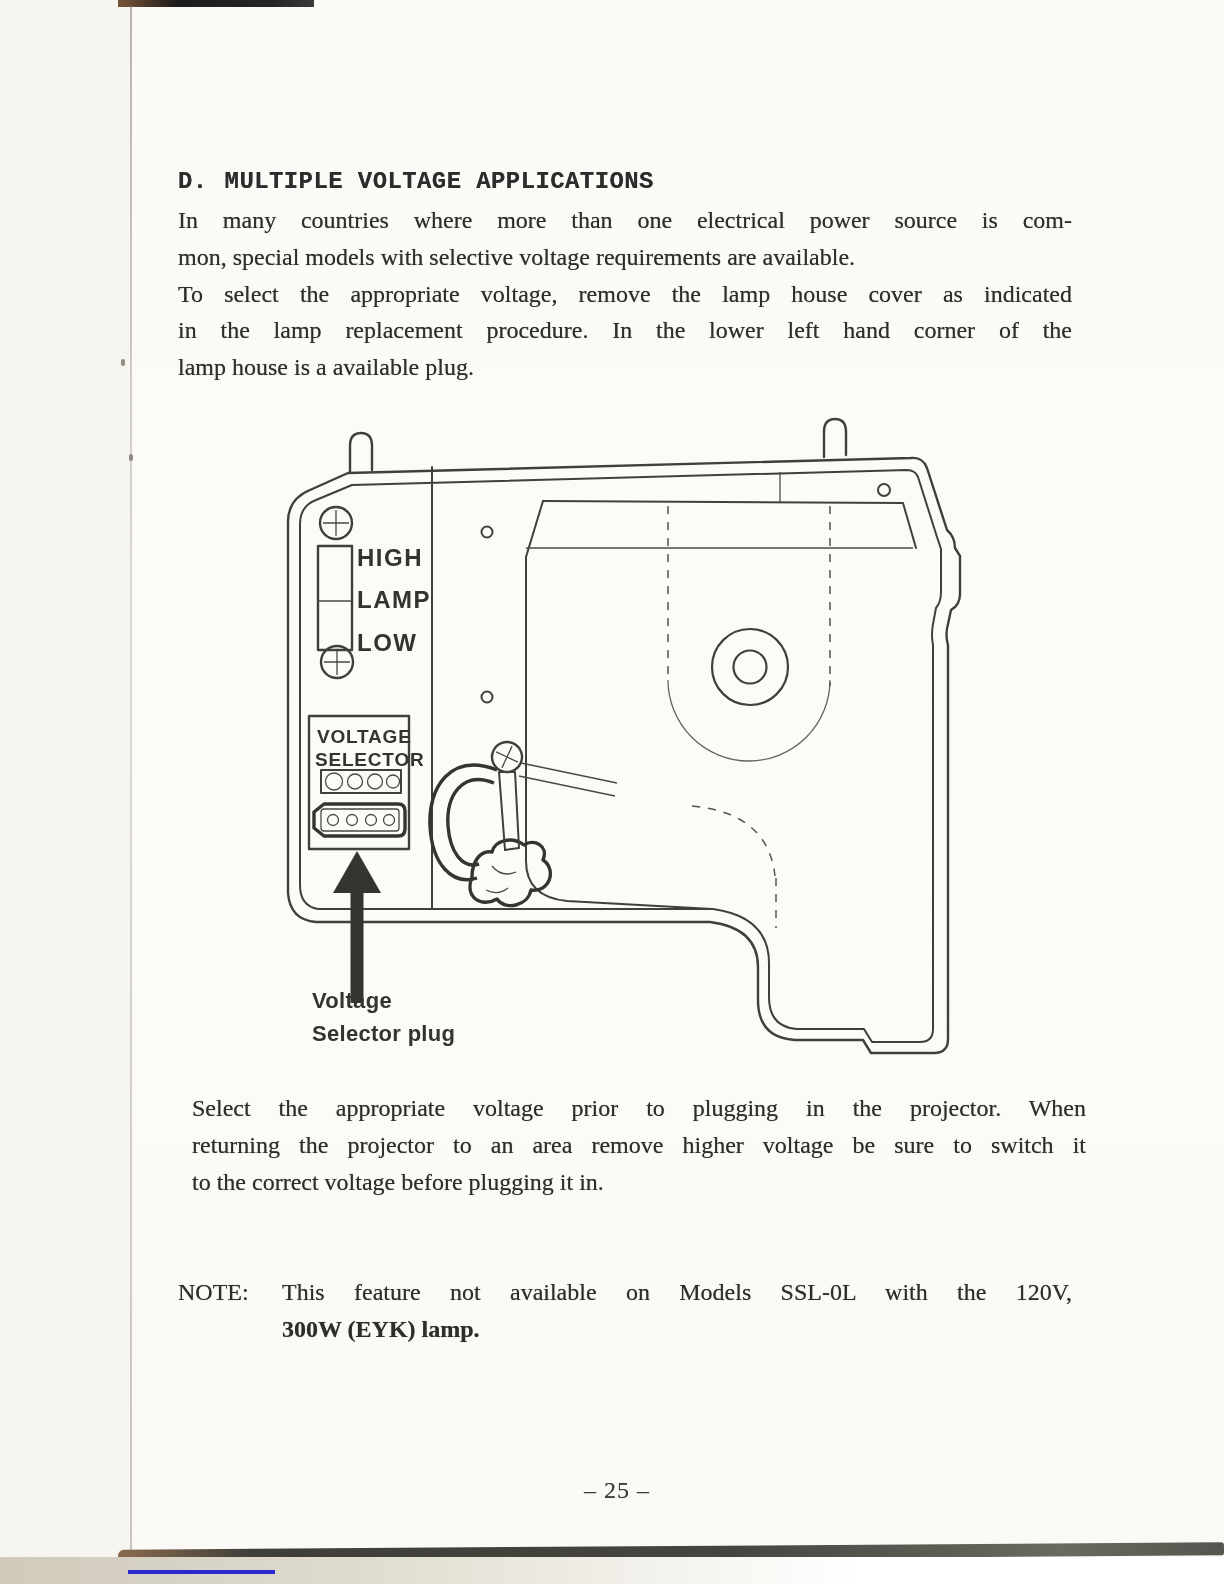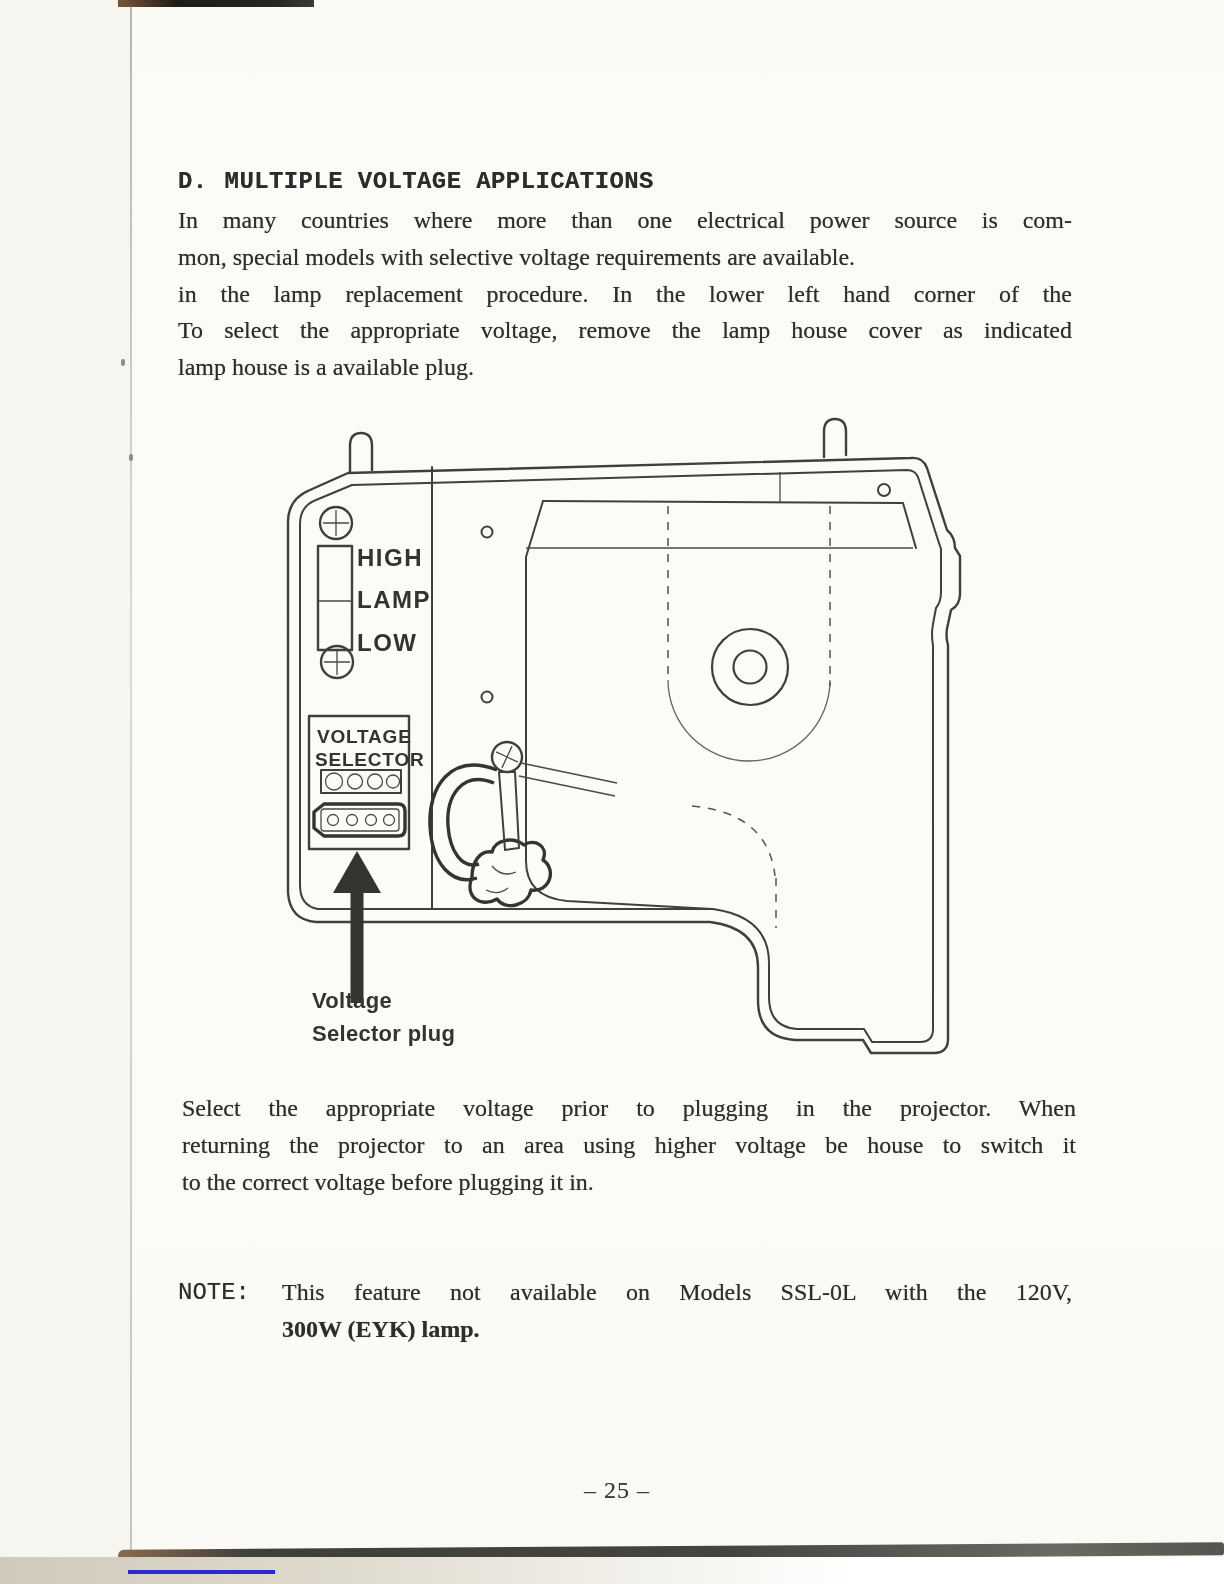--- a/index.html
+++ b/index.html
@@ -26,24 +26,24 @@
       font-family:Liberation Mono, monospace;font-weight:bold;
       font-size:24px;color:#2c2c2c;letter-spacing:.4px;
       text-shadow:0 0 .6px rgba(60,60,60,.75);}
   .heading .prefix{margin-right:17px;}
   .para{position:absolute;color:#2e2d2c;font-size:24px;
       text-shadow:0 0 .7px rgba(70,68,64,.7);}
   .para .line{width:100%;height:36.8px;line-height:36.8px;white-space:nowrap;}
   .para .line.just{white-space:normal;text-align:justify;text-align-last:justify;
       word-spacing:1px;height:36.8px;overflow:hidden;}
   #para1{left:178px;top:202px;width:894px;}
-  #para2{left:182px;top:1090px;width:894px;}
+  #para2{left:192px;top:1090px;width:894px;}
   #noteblock{left:178px;top:1274px;width:894px;}
   .note-row{display:flex;height:37px;line-height:37px;}
-  .note-label{width:104px;flex:0 0 104px;font-family:Liberation Mono, monospace;}
+  .note-label{width:104px;flex:0 0 104px;}
   .note-text{flex:1;text-align:justify;text-align-last:justify;overflow:hidden;height:37px;}
   .note-cont{margin-left:104px;height:37px;line-height:37px;font-weight:bold;}
   .pagenum{position:absolute;left:0;top:1477px;width:1234px;text-align:center;
       font-size:24px;color:#3a3a38;letter-spacing:1px;text-shadow:0 0 .6px rgba(70,68,64,.6);}
 
   
   .fig{position:absolute;left:270px;top:405px;width:710px;height:670px;}
   .ln{fill:none;stroke:#403f3c;stroke-width:2.4;stroke-linejoin:round;stroke-linecap:round;}
   .ln-thin{fill:none;stroke:#4a4946;stroke-width:1.3;}
   .ln-dash{fill:none;stroke:#555450;stroke-width:1.5;stroke-dasharray:8 8;}
@@ -64,22 +64,22 @@
   <div class="tick" style="left:121px;top:359px;"></div>
   <div class="tick" style="left:129px;top:454px;"></div>
 
   <div class="heading">
     <span class="prefix">D.</span><span>MULTIPLE VOLTAGE APPLICATIONS</span>
   </div>
 
   <div class="para" id="para1">
     <div class="line just">In many countries where more than one electrical power source is com-</div>
     <div class="line">mon, special models with selective voltage requirements are available.</div>
+    <div class="line just">To select the appropriate voltage, remove the lamp house cover as indicated</div>
     <div class="line just">in the lamp replacement procedure. In the lower left hand corner of the</div>
-    <div class="line just">To select the appropriate voltage, remove the lamp house cover as indicated</div>
     <div class="line">lamp house is a available plug.</div>
   </div>
 
   <svg class="fig" viewBox="270 405 710 670">
 
     <path class="ln" d="M 350,472 L 350,446 Q 350,433 361,433 Q 372,433 372,446 L 372,470"></path>
     <path class="ln" d="M 824,457 L 824,432 Q 824,419 835,419 Q 846,419 846,432 L 846,455"></path>
 
     <path class="ln" d="M 288,522 Q 288,499 310,490 L 348,473 L 911,458 Q 923,457 927,468 L 947,530
              Q 955,537 955,548 L 960,556 L 960,594 Q 960,605 951,610 L 948,624
@@ -165,21 +165,21 @@
       <path class="ln-thin" d="M 521,763 L 617,783 M 519,776 L 615,796"></path>
       <g transform="rotate(25 507 757)">
         <circle class="ln" cx="507" cy="757" r="15"></circle>
         <path class="ln-thin" d="M 507,745 L 507,769 M 495,757 L 519,757"></path>
       </g>
     </g>
   </svg>
 
   <div class="para" id="para2">
     <div class="line just">Select the appropriate voltage prior to plugging in the projector. When</div>
-    <div class="line just">returning the projector to an area using higher voltage be house to switch it</div>
+    <div class="line just">returning the projector to an area remove higher voltage be sure to switch it</div>
     <div class="line">to the correct voltage before plugging it in.</div>
   </div>
 
   <div class="para" id="noteblock">
     <div class="note-row">
       <span class="note-label">NOTE:</span>
       <div class="note-text">This feature not available on Models SSL-0L with the 120V,</div>
     </div>
     <div class="note-cont">300W (EYK) lamp.</div>
   </div>

